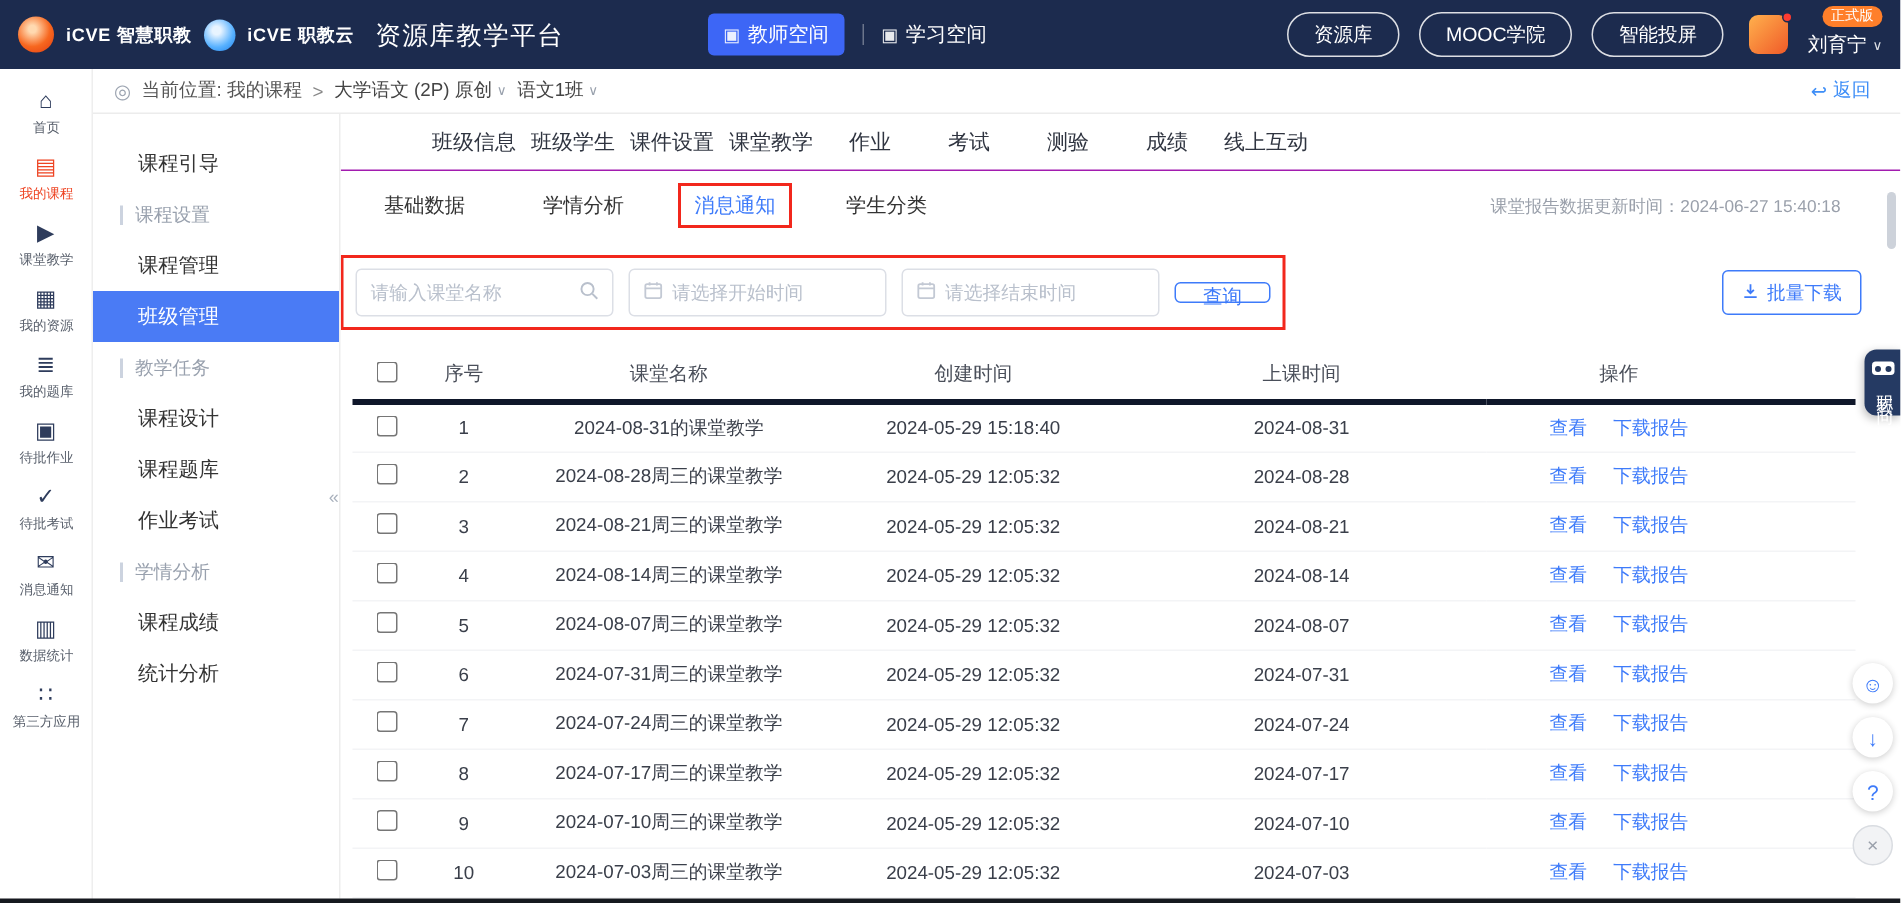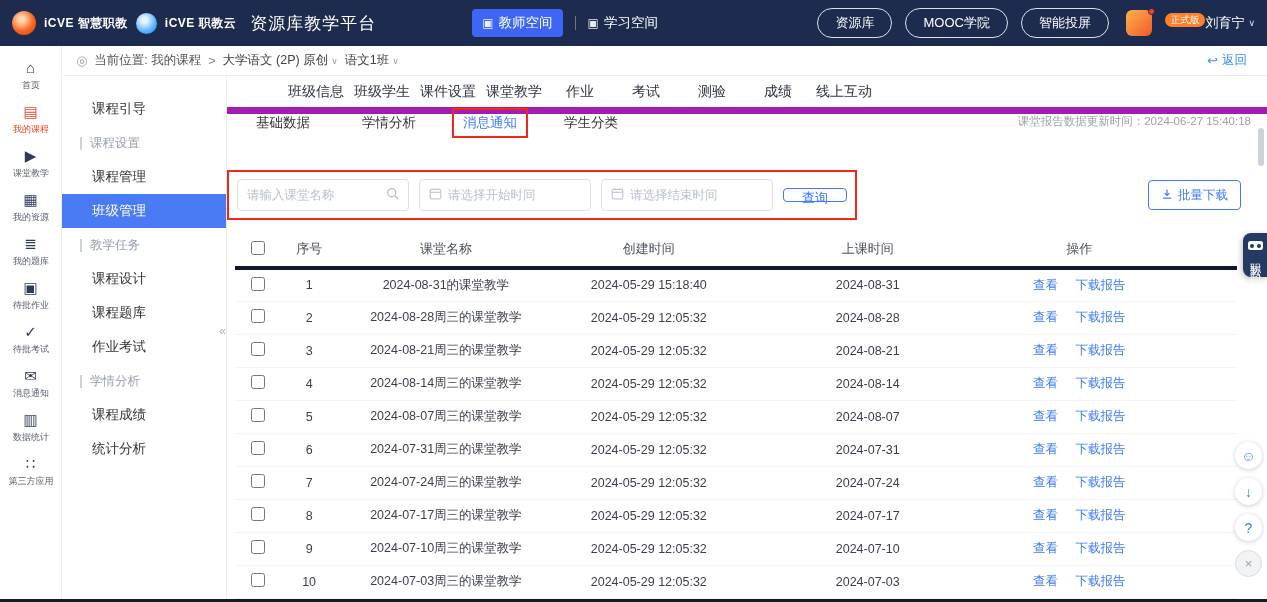--- a/index.html
+++ b/index.html
@@ -16,21 +16,21 @@
 .top-nav{display:flex;align-items:center;margin-left:96px;gap:12px}
 .space-btn{display:flex;align-items:center;gap:5px;background:none;border:none;color:#fff;font-size:13.5px;cursor:pointer;font-family:inherit;white-space:nowrap}
 .space-btn.active{background:#3d66f6;border-radius:4px;padding:5px 10px}
 .sp-ic{font-size:12px;opacity:.9}
 .nav-div{width:1px;height:14px;background:rgba(255,255,255,.35)}
 .right-group{margin-left:auto;display:flex;align-items:center;gap:13px}
 .pills{display:flex;gap:13px}
 .pill{background:transparent;border:1px solid rgba(255,255,255,.85);color:#fff;border-radius:15px;padding:5px 17px;font-size:13px;cursor:pointer;font-family:inherit;white-space:nowrap}
 .app-ic{width:26px;height:26px;border-radius:6px;background:linear-gradient(135deg,#ffb14d,#f05a28);position:relative;cursor:pointer;margin-left:4px}
 .notif-dot{position:absolute;top:-2px;right:-3px;width:7px;height:7px;background:#ff3b30;border-radius:50%;border:1px solid #1c2b4e}
-.user-col{display:flex;flex-direction:row;align-items:center}
+.user-col{display:flex;flex-direction:column;align-items:flex-end}
 .version-badge{font-size:9.5px;background:#ff7f2a;color:#fff;border-radius:8px;padding:1px 6px;line-height:12px;transform:translateY(-3px)}
 .username{font-size:13px;display:flex;align-items:center;gap:4px;cursor:pointer}
 .caret{font-size:9px;opacity:.85}
 
 
 .crumb-bar{position:absolute;left:62px;top:46px;right:0;height:30px;background:#fff;border-bottom:1px solid #ececec;display:flex;align-items:center;gap:7px;padding:0 20px 0 14px;font-size:12.5px;color:#555;z-index:5}
 .crumb-ic{color:#9aa2af;font-size:13px}
 .crumb-sep{color:#888}
 .crumb-link{display:flex;align-items:center;gap:3px;cursor:pointer;color:#444}
 .caret2{font-size:9px;color:#98a0ac}
@@ -47,23 +47,23 @@
 
 .side2{position:absolute;left:62px;top:76px;width:165px;bottom:3px;background:#fff;border-right:1px solid #ededed;padding-top:16px;z-index:4}
 .s-item{height:34px;display:flex;align-items:center;padding-left:30px;font-size:13.5px;color:#333;cursor:pointer}
 .s-item.section{color:#99a1ae;font-size:12.5px;padding-left:18px;cursor:default}
 .s-item.section .s-label{border-left:2px solid #ccd3df;padding-left:8px;line-height:13px}
 .s-item.active{background:#4a7bf5;color:#fff}
 .collapse-handle{position:absolute;left:216px;top:318px;width:13px;height:26px;display:flex;align-items:center;justify-content:center;color:#a8b0bc;font-size:12px;cursor:pointer;z-index:7}
 
 
 .main{position:absolute;left:227px;top:76px;right:0;bottom:3px;background:#fff;overflow:hidden}
-.tabs1{display:flex;align-items:center;height:38px;padding:0 20px 0 56px;border-bottom:7px solid #a21caf;font-size:14px;color:#2f3440}
+.tabs1{display:flex;align-items:center;height:38px;padding:0 20px 0 56px;border-bottom:1px solid #a21caf;font-size:14px;color:#2f3440}
 .tab1{min-width:66px;text-align:center;cursor:pointer;white-space:nowrap}
-.tabs2row{display:flex;align-items:flex-start;height:46px;padding:0 16px 0 24px}
+.tabs2row{display:flex;align-items:center;height:46px;padding:0 40px 0 24px}
 .tabs2{display:flex;align-items:center;gap:42px;font-size:13.5px;color:#333}
 .tab2{min-width:64px;text-align:center;cursor:pointer;white-space:nowrap}
 .tab2.active{color:#3e7bfa;border:2px solid #f2271c;padding:4px 9px;margin:-6px -11px}
 .update-time{margin-left:auto;color:#9aa0ab;font-size:11.5px;white-space:nowrap}
 .filter-row{display:flex;align-items:center;padding:10px 26px 0 0}
 .filter-box{display:flex;align-items:center;gap:10px;border:2px solid #f2271c;padding:7px 8px}
 .inp{display:flex;align-items:center;gap:6px;height:32px;border:1px solid #dcdfe6;border-radius:4px;padding:0 9px;width:172px;background:#fff}
 .inp input{border:none;outline:none;flex:1;min-width:0;font-size:12.5px;color:#333;background:transparent;font-family:inherit}
 .inp input::placeholder{color:#b9c0cc}
 .btn-query{height:14px;width:64px;border:1px solid #3e7bfa;color:#3e7bfa;background:#fff;border-radius:4px;font-size:13px;cursor:pointer;font-family:inherit}

